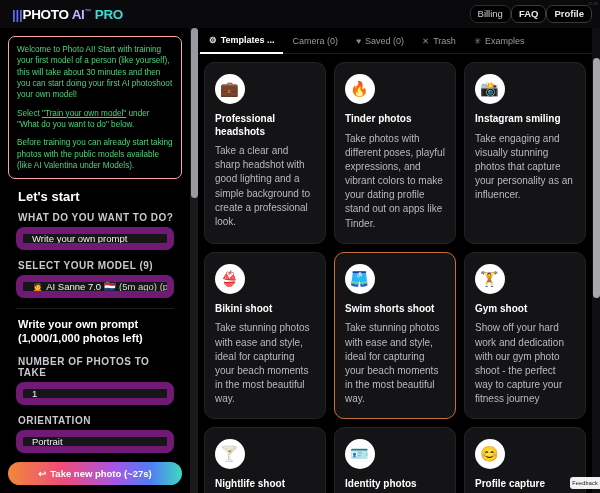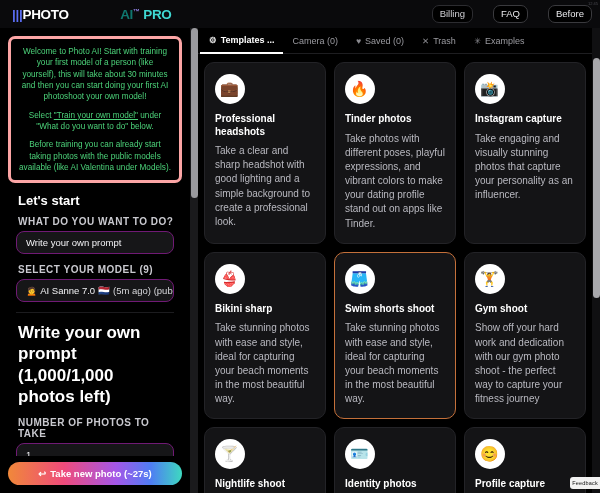--- a/index.html
+++ b/index.html
@@ -14,65 +14,65 @@
   
   .topbar {
     position: absolute; top: 0; left: 0; width: 600px; height: 28px;
     background: #0a0a0c;
     display: flex; align-items: center; justify-content: space-between;
     padding: 0 8px 0 12px;
   }
   .logo { font-size: 13.5px; font-weight: 700; letter-spacing: -0.3px; white-space: nowrap; }
   .logo .bars { color: #5b6ef5; }
   .logo .photo { color: #ffffff; }
-  .logo .ai { color: #0f766e; margin-left: 48px; }
+  .logo .ai { color: #c4b5fd; }
   .logo .tm { font-size: 7px; vertical-align: super; color: #8d7fe0; }
   .logo .pro { color: #3fd8d2; }
 
-  .topbtns { display: flex; gap: 20px; }
+  .topbtns { display: flex; gap: 0; }
   .topbtn {
     border: 1px solid #3a3a3e; border-radius: 7px;
-    color: #e9e9ec; font-size: 9.5px; font-weight: 400;
+    color: #e9e9ec; font-size: 9.5px; font-weight: 700;
     padding: 3.5px 7px; background: #000; line-height: 1;
     white-space: nowrap; cursor: pointer;
   }
   .topbtn.plain { border-color: #2c2c30; color: #cfcfd4; font-weight: 400; }
   .clocklbl { position:absolute; right:2px; top:1px; font-size:4px; color:#4a4a50; }
 
   
   .sidebar {
     position: absolute; left: 0; top: 28px; width: 190px; height: 465px;
     background: #000; overflow: hidden;
   }
   .notice {
-    margin: 8px 8px 0 8px; border: 3px solid #fca5a5; border-radius: 7px;
-    padding: 7px 8px; color: #4cd37a; font-size: 8.2px; line-height: 1.38; text-align: center;
+    margin: 8px 8px 0 8px; border: 1px solid #fca5a5; border-radius: 7px;
+    padding: 7px 8px; color: #4cd37a; font-size: 8.2px; line-height: 1.38;
   }
   .notice p { margin-bottom: 7px; }
   .notice p:last-child { margin-bottom: 0; }
   .notice u { text-decoration: underline; }
 
   .sb-body { padding: 0 16px; }
   .sec-title { color: #fff; font-size: 13px; font-weight: 700; margin: 10px 0 8px 2px; }
   .fld-label {
     color: #c9c9cf; font-size: 10px; font-weight: 700;
     letter-spacing: 0.5px; margin: 0 0 4px 2px; text-transform: uppercase;
   }
   .fld {
-    background: #161618; border: 1px solid #701a75; border-radius: 8px;
+    background: #161618; border: 7px solid #701a75; border-radius: 8px;
     height: 23px; display: flex; align-items: center; padding: 0 9px;
     color: #f2f2f5; font-size: 9.5px; margin-bottom: 10px; overflow: hidden;
     white-space: nowrap;
   }
   .fld .flag { color:#d84b4b; margin: 0 3px; }
   .fld .emoji { margin-right: 3px; font-size: 9px; }
   .fld .muted { color: #d6d6da; }
 
   .divider { height: 1px; background: #1c1c1f; margin: 4px 0 9px 0; }
-  .prompt-head { color: #fff; font-size: 17px; font-weight: 700; line-height: 1.25; margin: 0 0 10px 2px; }
+  .prompt-head { color: #fff; font-size: 11px; font-weight: 700; line-height: 1.25; margin: 0 0 10px 2px; }
 
   .textarea {
     background: #161618; border: 1px solid #7a4a3a; border-radius: 8px;
     padding: 5px 8px; color: #efefef; font-size: 8.3px; line-height: 1.45;
     height: 34px; overflow: hidden;
   }
 
   .cta-wrap { position: absolute; left: 0; bottom: 0; width: 190px; padding: 6px 8px 8px 8px; background:#000; }
   .cta {
     height: 23px; border-radius: 14px; border: none; width: 100%;
@@ -127,21 +127,21 @@
 
 <div id="app">
 
   <div class="topbar">
     <div class="logo">
       <span class="bars">|||</span><span class="photo">PHOTO</span> <span class="ai">AI</span><span class="tm">™</span> <span class="pro">PRO</span>
     </div>
     <div class="topbtns">
       <div class="topbtn plain">Billing</div>
       <div class="topbtn">FAQ</div>
-      <div class="topbtn">Before</div>
+      <div class="topbtn">Profile</div>
     </div>
     <div class="clocklbl">12:45</div>
   </div>
 
   <div class="sidebar">
     <div class="notice">
       <p>Welcome to Photo AI! Start with training your first model of a person (like yourself), this will take about 30 minutes and then you can start doing your first AI photoshoot your own model!</p>
       <p><span>Select </span><u>"Train your own model"</u><span> under "What do you want to do" below.</span></p>
       <p>Before training you can already start taking photos with the public models available (like AI Valentina under Models).</p>
     </div>
@@ -230,29 +230,29 @@
         <div class="avatar">
             <span>🔥</span>
           </div>
         <div class="card-title">Tinder photos</div>
         <div class="card-desc">Take photos with different poses, playful expressions, and vibrant colors to make your dating profile stand out on apps like Tinder.</div>
       </div>
       <div class="card">
         <div class="avatar">
             <span>📸</span>
           </div>
-        <div class="card-title">Instagram capture</div>
+        <div class="card-title">Instagram smiling</div>
         <div class="card-desc">Take engaging and visually stunning photos that capture your personality as an influencer.</div>
       </div>
 
       <div class="card">
         <div class="avatar">
             <span>👙</span>
           </div>
-        <div class="card-title">Bikini sharp</div>
+        <div class="card-title">Bikini shoot</div>
         <div class="card-desc">Take stunning photos with ease and style, ideal for capturing your beach moments in the most beautiful way.</div>
       </div>
       <div class="card selected">
         <div class="avatar">
             <span>🩳</span>
           </div>
         <div class="card-title">Swim shorts shoot</div>
         <div class="card-desc">Take stunning photos with ease and style, ideal for capturing your beach moments in the most beautiful way.</div>
       </div>
       <div class="card">

